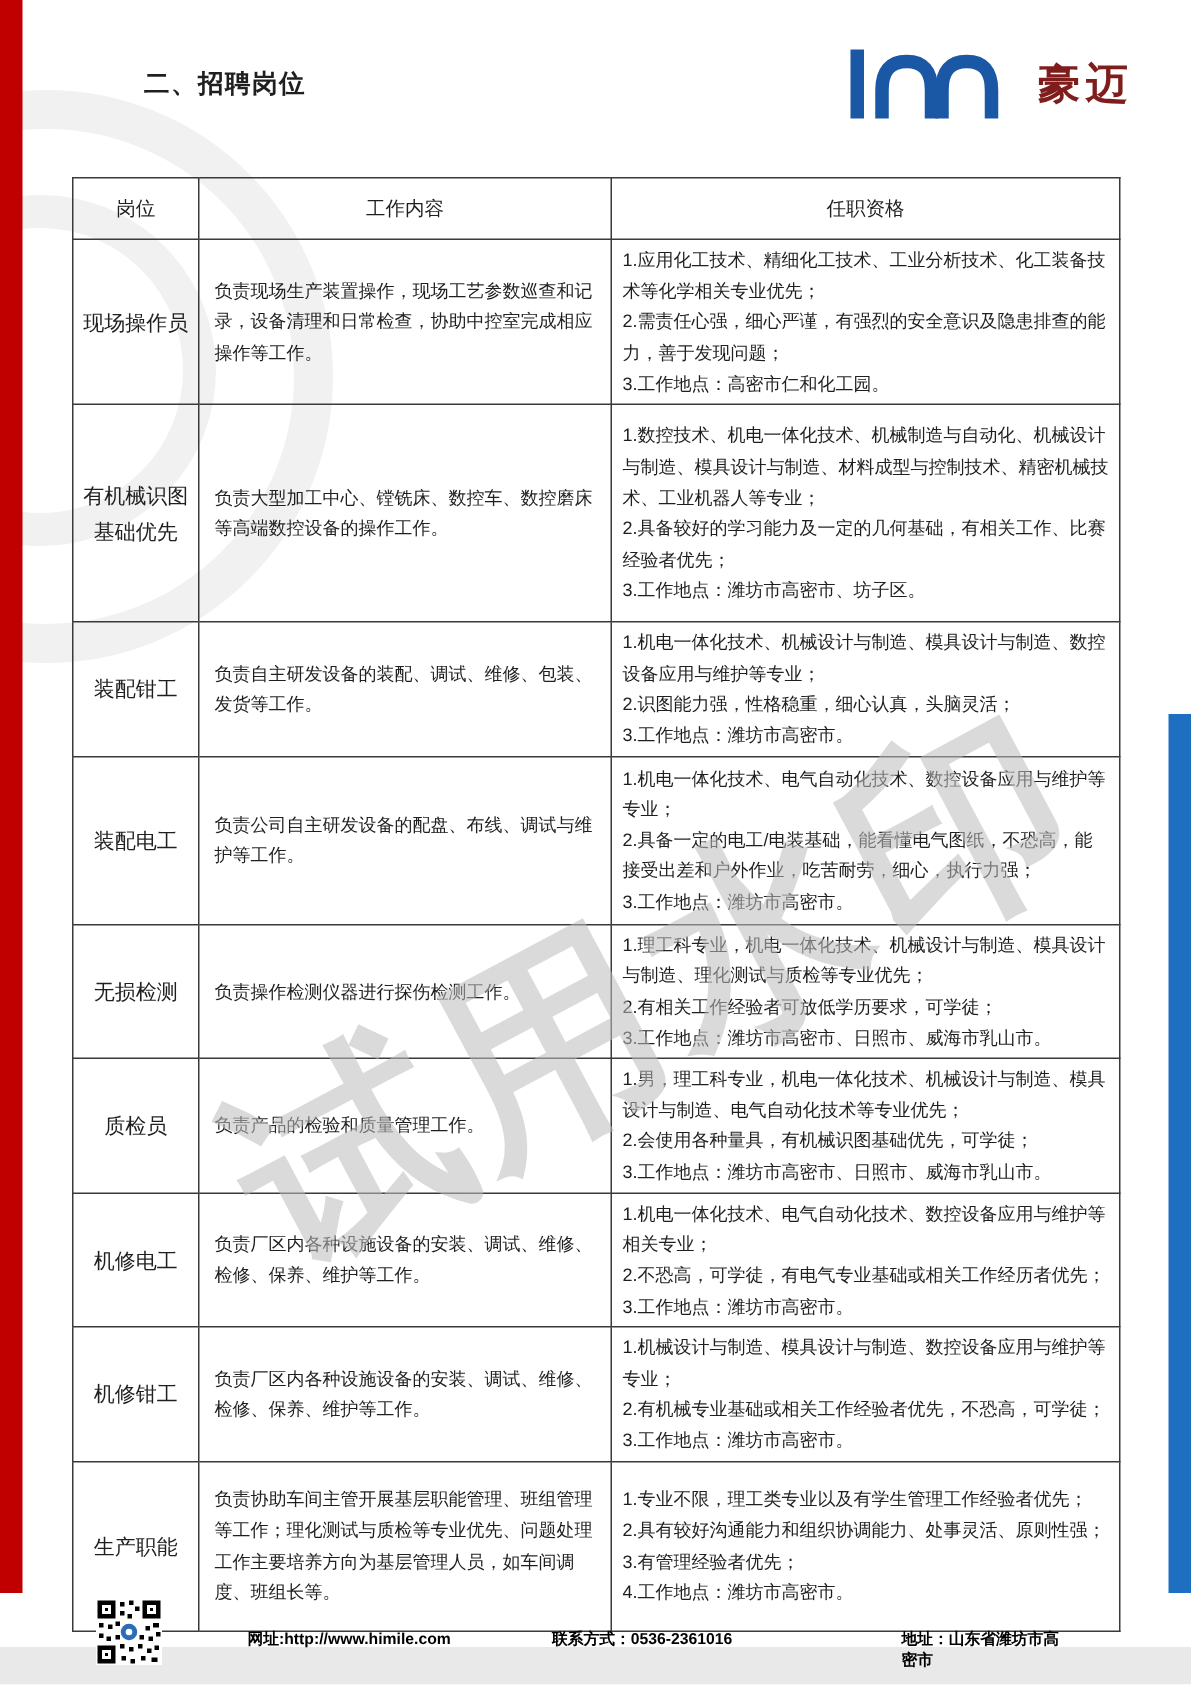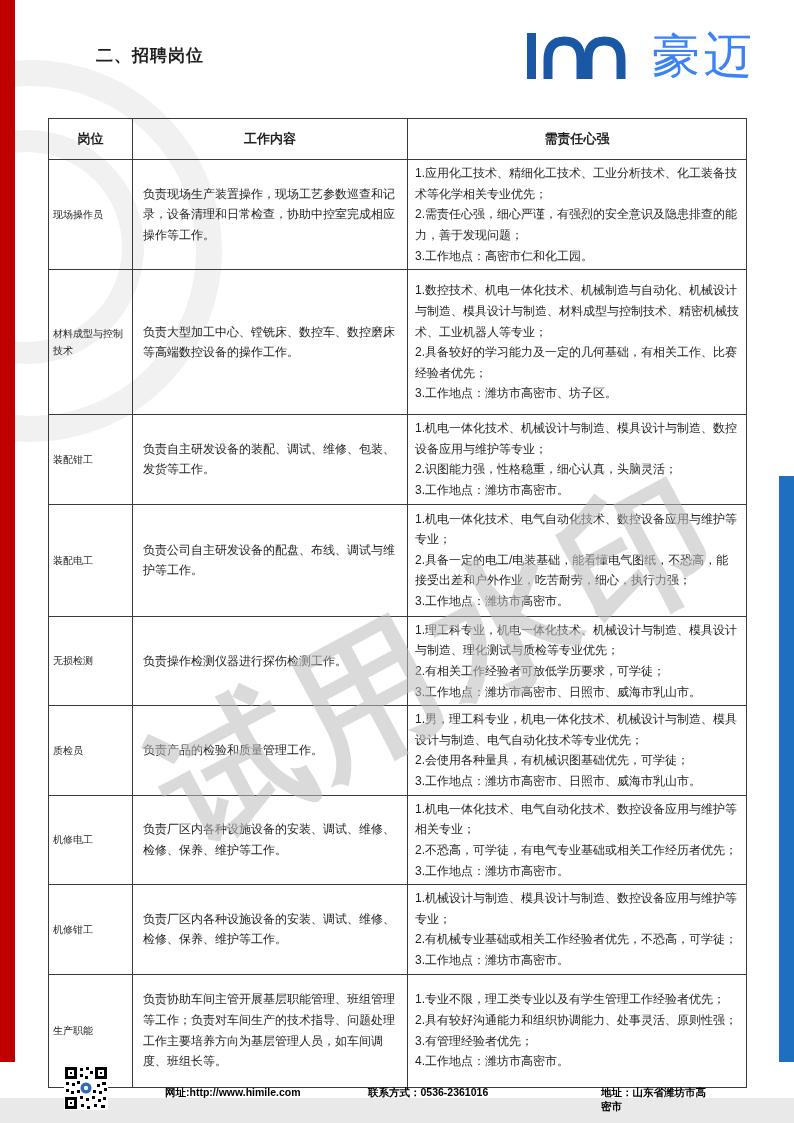--- a/index.html
+++ b/index.html
@@ -15,31 +15,31 @@
   .ring.r-small{width:190px;height:190px;left:-90px;top:130px;border-width:22px;}
 
   
   .bar-left{position:absolute;left:0;top:0;width:15px;height:1062px;background:#C00000;z-index:5;}
   .bar-right{position:absolute;right:0;top:476px;width:15px;height:586px;background:#1E6FBF;z-index:5;}
   .bottom-strip{position:absolute;left:0;top:1098px;width:794px;height:25px;background:#e9e9e9;z-index:1;}
 
   
   .page-title{position:absolute;left:60px;top:44px;font-size:17px;font-weight:bold;letter-spacing:1px;z-index:2;margin-left:36px;}
   .logo{position:absolute;right:38px;top:30px;display:flex;align-items:center;gap:10px;z-index:2;}
-  .logo-text{font-size:48px;font-weight:normal;color:#3b82f6;letter-spacing:4px;line-height:1;}
+  .logo-text{font-size:28px;font-weight:bold;color:#7f1d1d;letter-spacing:4px;line-height:1;}
 
   
   .tbl-wrap{position:absolute;left:48px;top:118px;width:698px;z-index:1;}
   table{border-collapse:collapse;table-layout:fixed;width:698px;}
   col.c-pos{width:84px;}
   col.c-duty{width:275px;}
   col.c-qual{width:339px;}
   th,td{border:1px solid #3a3a3a;vertical-align:middle;font-size:12px;line-height:1.72;}
-  th{height:38px;font-size:13px;font-weight:bold;text-align:center;}
-  td.pos{font-size:10px;padding:2px 4px;}
+  th{height:38px;font-size:13px;font-weight:normal;text-align:center;}
+  td.pos{text-align:center;font-size:14px;padding:2px 4px;}
   td.duty{padding:3px 10px;white-space:pre-line;}
   td.qual{padding:3px 7px;white-space:pre-line;}
   tr.r0{height:108px;} tr.r1{height:145px;} tr.r2{height:86px;}
   tr.r3{height:112px;} tr.r4{height:85px;}  tr.r5{height:85px;}
   tr.r6{height:85px;}  tr.r7{height:85px;}  tr.r8{height:113px;}
 
   
   .watermark{
     position:absolute;left:215px;top:695px;z-index:4;
     font-size:145px;font-weight:bold;color:#bdbdbd;opacity:0.55;
@@ -81,31 +81,31 @@
   <table>
     <colgroup>
         <col class="c-pos">
         <col class="c-duty">
         <col class="c-qual">
       </colgroup>
     <tbody>
         <tr>
       <th>岗位</th>
       <th>工作内容</th>
-      <th>需责任心强</th>
+      <th>任职资格</th>
     </tr>
     <tr class="r0">
       <td class="pos">现场操作员</td>
       <td class="duty">负责现场生产装置操作，现场工艺参数巡查和记录，设备清理和日常检查，协助中控室完成相应操作等工作。</td>
       <td class="qual">1.应用化工技术、精细化工技术、工业分析技术、化工装备技术等化学相关专业优先；
 2.需责任心强，细心严谨，有强烈的安全意识及隐患排查的能力，善于发现问题；
 3.工作地点：高密市仁和化工园。</td>
     </tr>
     <tr class="r1">
-      <td class="pos">材料成型与控制技术</td>
+      <td class="pos">有机械识图基础优先</td>
       <td class="duty">负责大型加工中心、镗铣床、数控车、数控磨床等高端数控设备的操作工作。</td>
       <td class="qual">1.数控技术、机电一体化技术、机械制造与自动化、机械设计与制造、模具设计与制造、材料成型与控制技术、精密机械技术、工业机器人等专业；
 2.具备较好的学习能力及一定的几何基础，有相关工作、比赛经验者优先；
 3.工作地点：潍坊市高密市、坊子区。</td>
     </tr>
     <tr class="r2">
       <td class="pos">装配钳工</td>
       <td class="duty">负责自主研发设备的装配、调试、维修、包装、发货等工作。</td>
       <td class="qual">1.机电一体化技术、机械设计与制造、模具设计与制造、数控设备应用与维护等专业；
 2.识图能力强，性格稳重，细心认真，头脑灵活；
@@ -141,21 +141,21 @@
     </tr>
     <tr class="r7">
       <td class="pos">机修钳工</td>
       <td class="duty">负责厂区内各种设施设备的安装、调试、维修、检修、保养、维护等工作。</td>
       <td class="qual">1.机械设计与制造、模具设计与制造、数控设备应用与维护等专业；
 2.有机械专业基础或相关工作经验者优先，不恐高，可学徒；
 3.工作地点：潍坊市高密市。</td>
     </tr>
     <tr class="r8">
       <td class="pos">生产职能</td>
-      <td class="duty">负责协助车间主管开展基层职能管理、班组管理等工作；负责对车间生产的技术指导、问题处理工作主要培养方向为基层管理人员，如车间调度、班组长等。</td>
+      <td class="duty">负责协助车间主管开展基层职能管理、班组管理等工作；理化测试与质检等专业优先、问题处理工作主要培养方向为基层管理人员，如车间调度、班组长等。</td>
       <td class="qual">1.专业不限，理工类专业以及有学生管理工作经验者优先；
 2.具有较好沟通能力和组织协调能力、处事灵活、原则性强；
 3.有管理经验者优先；
 4.工作地点：潍坊市高密市。</td>
     </tr>
   </tbody>
     </table>
 </div>
 
 <div class="watermark">试用水印</div>

